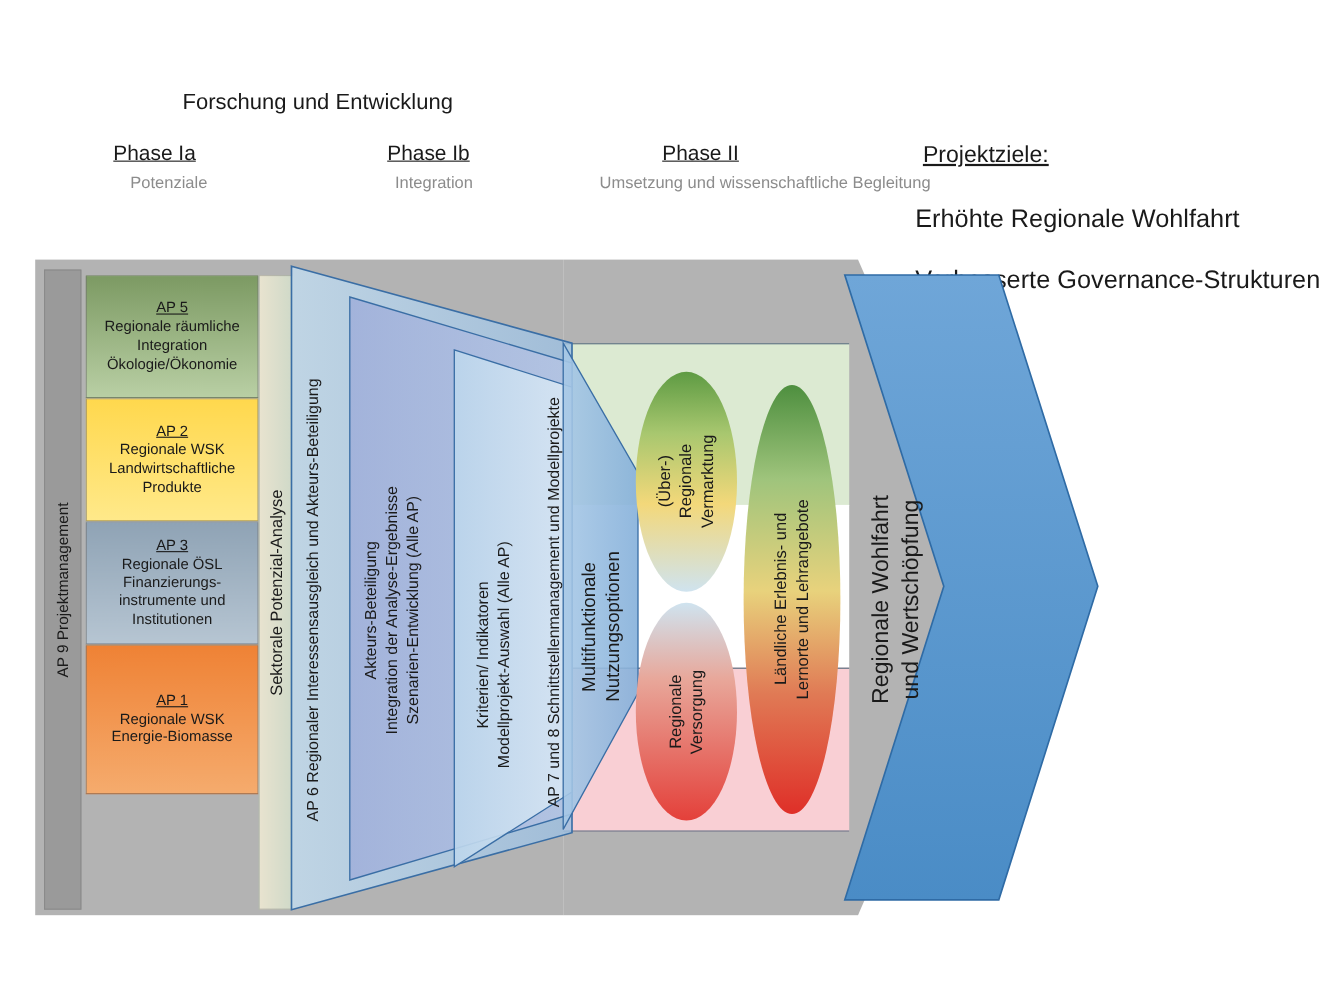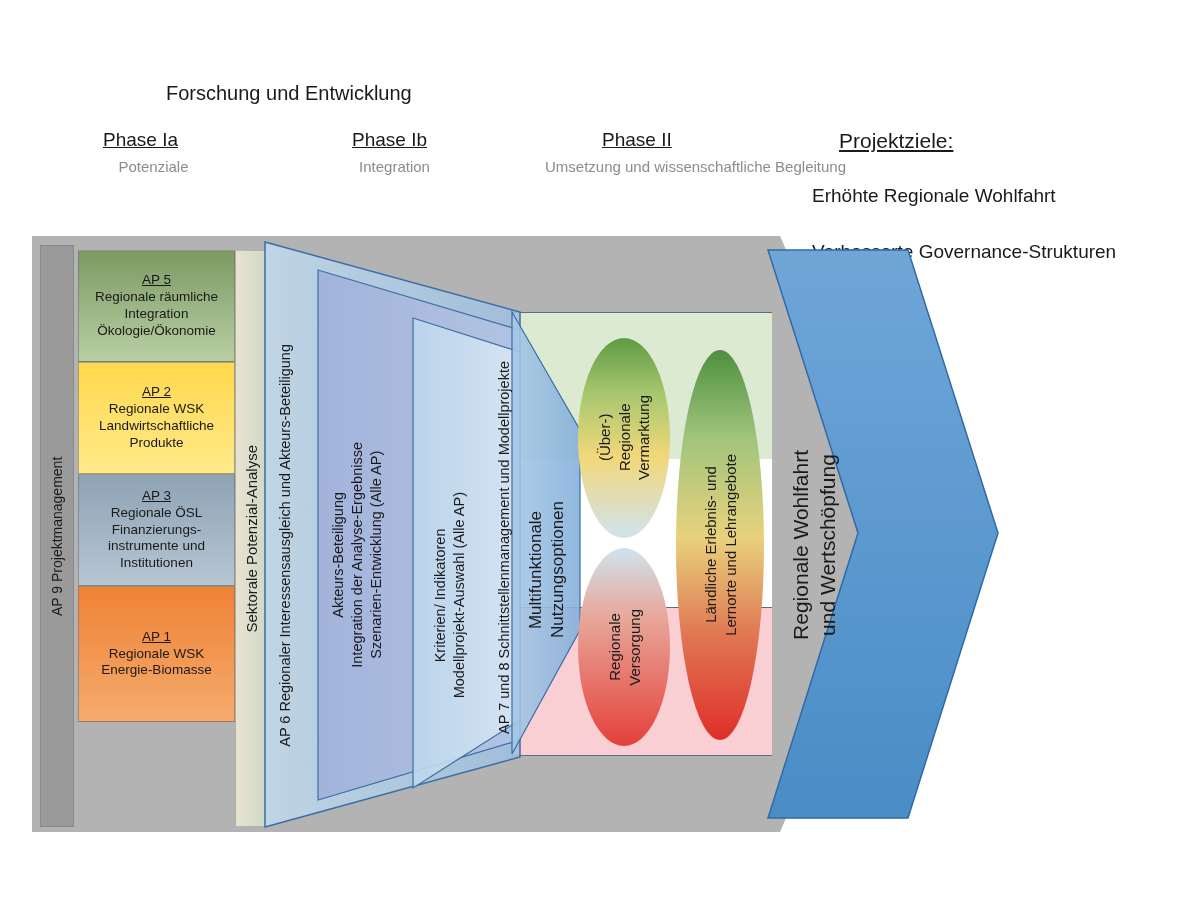--- a/index.html
+++ b/index.html
@@ -57,22 +57,23 @@
   .goals-title {
     position: absolute;
     left: 812px; top: 129px;
     font-size: 21px;
     white-space: nowrap;
     margin-left: 27px;
   }
   .goals-title u { text-decoration: underline; }
   .goal {
     position: absolute;
-    font-size: 19px;
-    white-space: nowrap;
+    font-size: 23px;
+    white-space: nowrap;
+    margin-left: 20px;
   }
   #goal-1 { left: 812px; top: 185px; }
   #goal-2 { left: 812px; top: 241px; }
 
   
   .band-grey {
     position: absolute;
     left: 32px; top: 236px;
     width: 480px; height: 596px;
     background: #b3b3b3;

